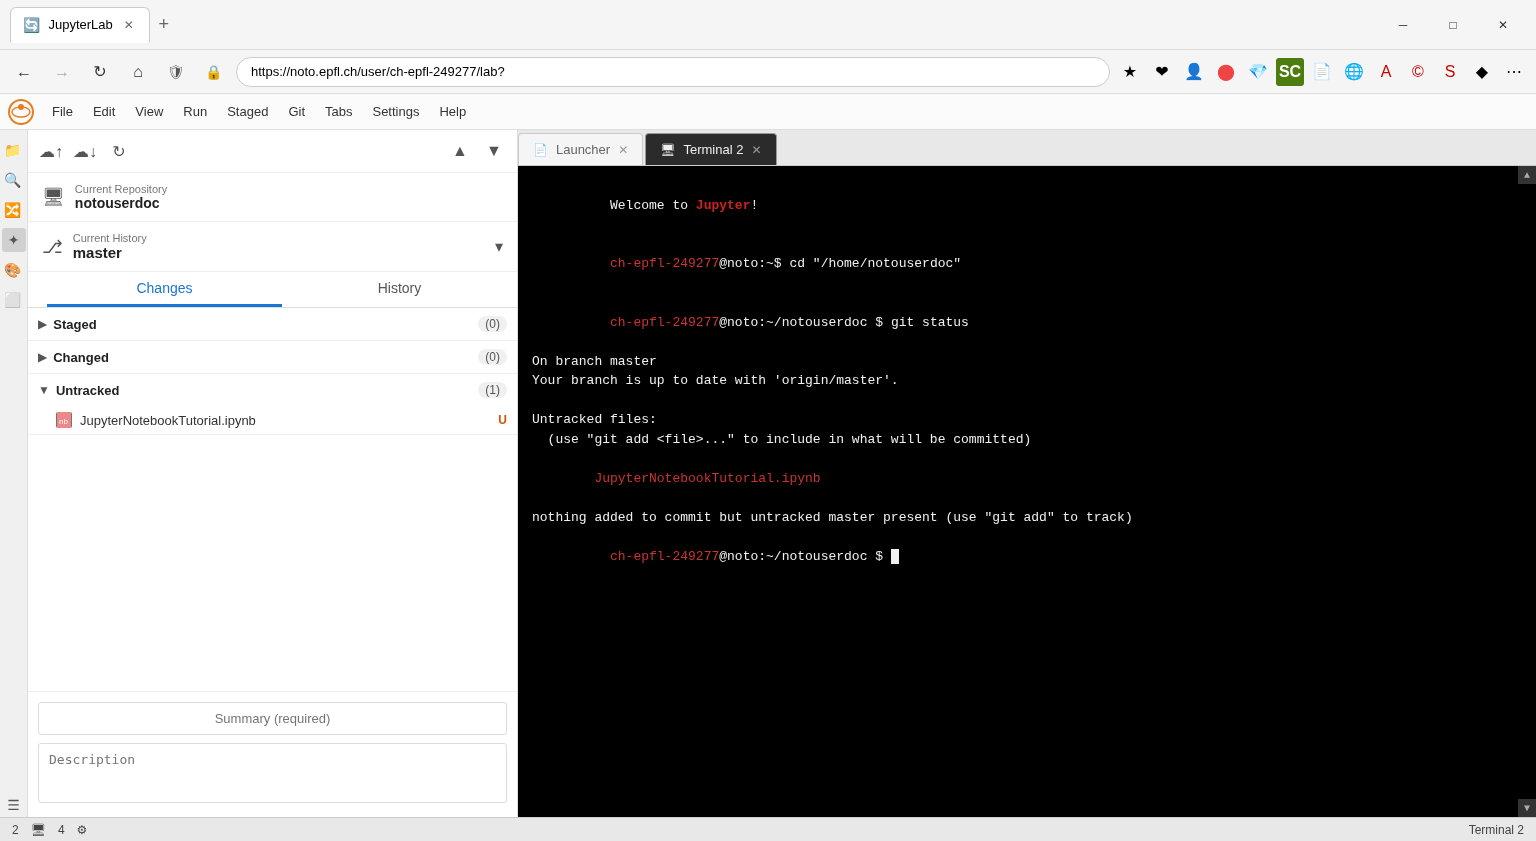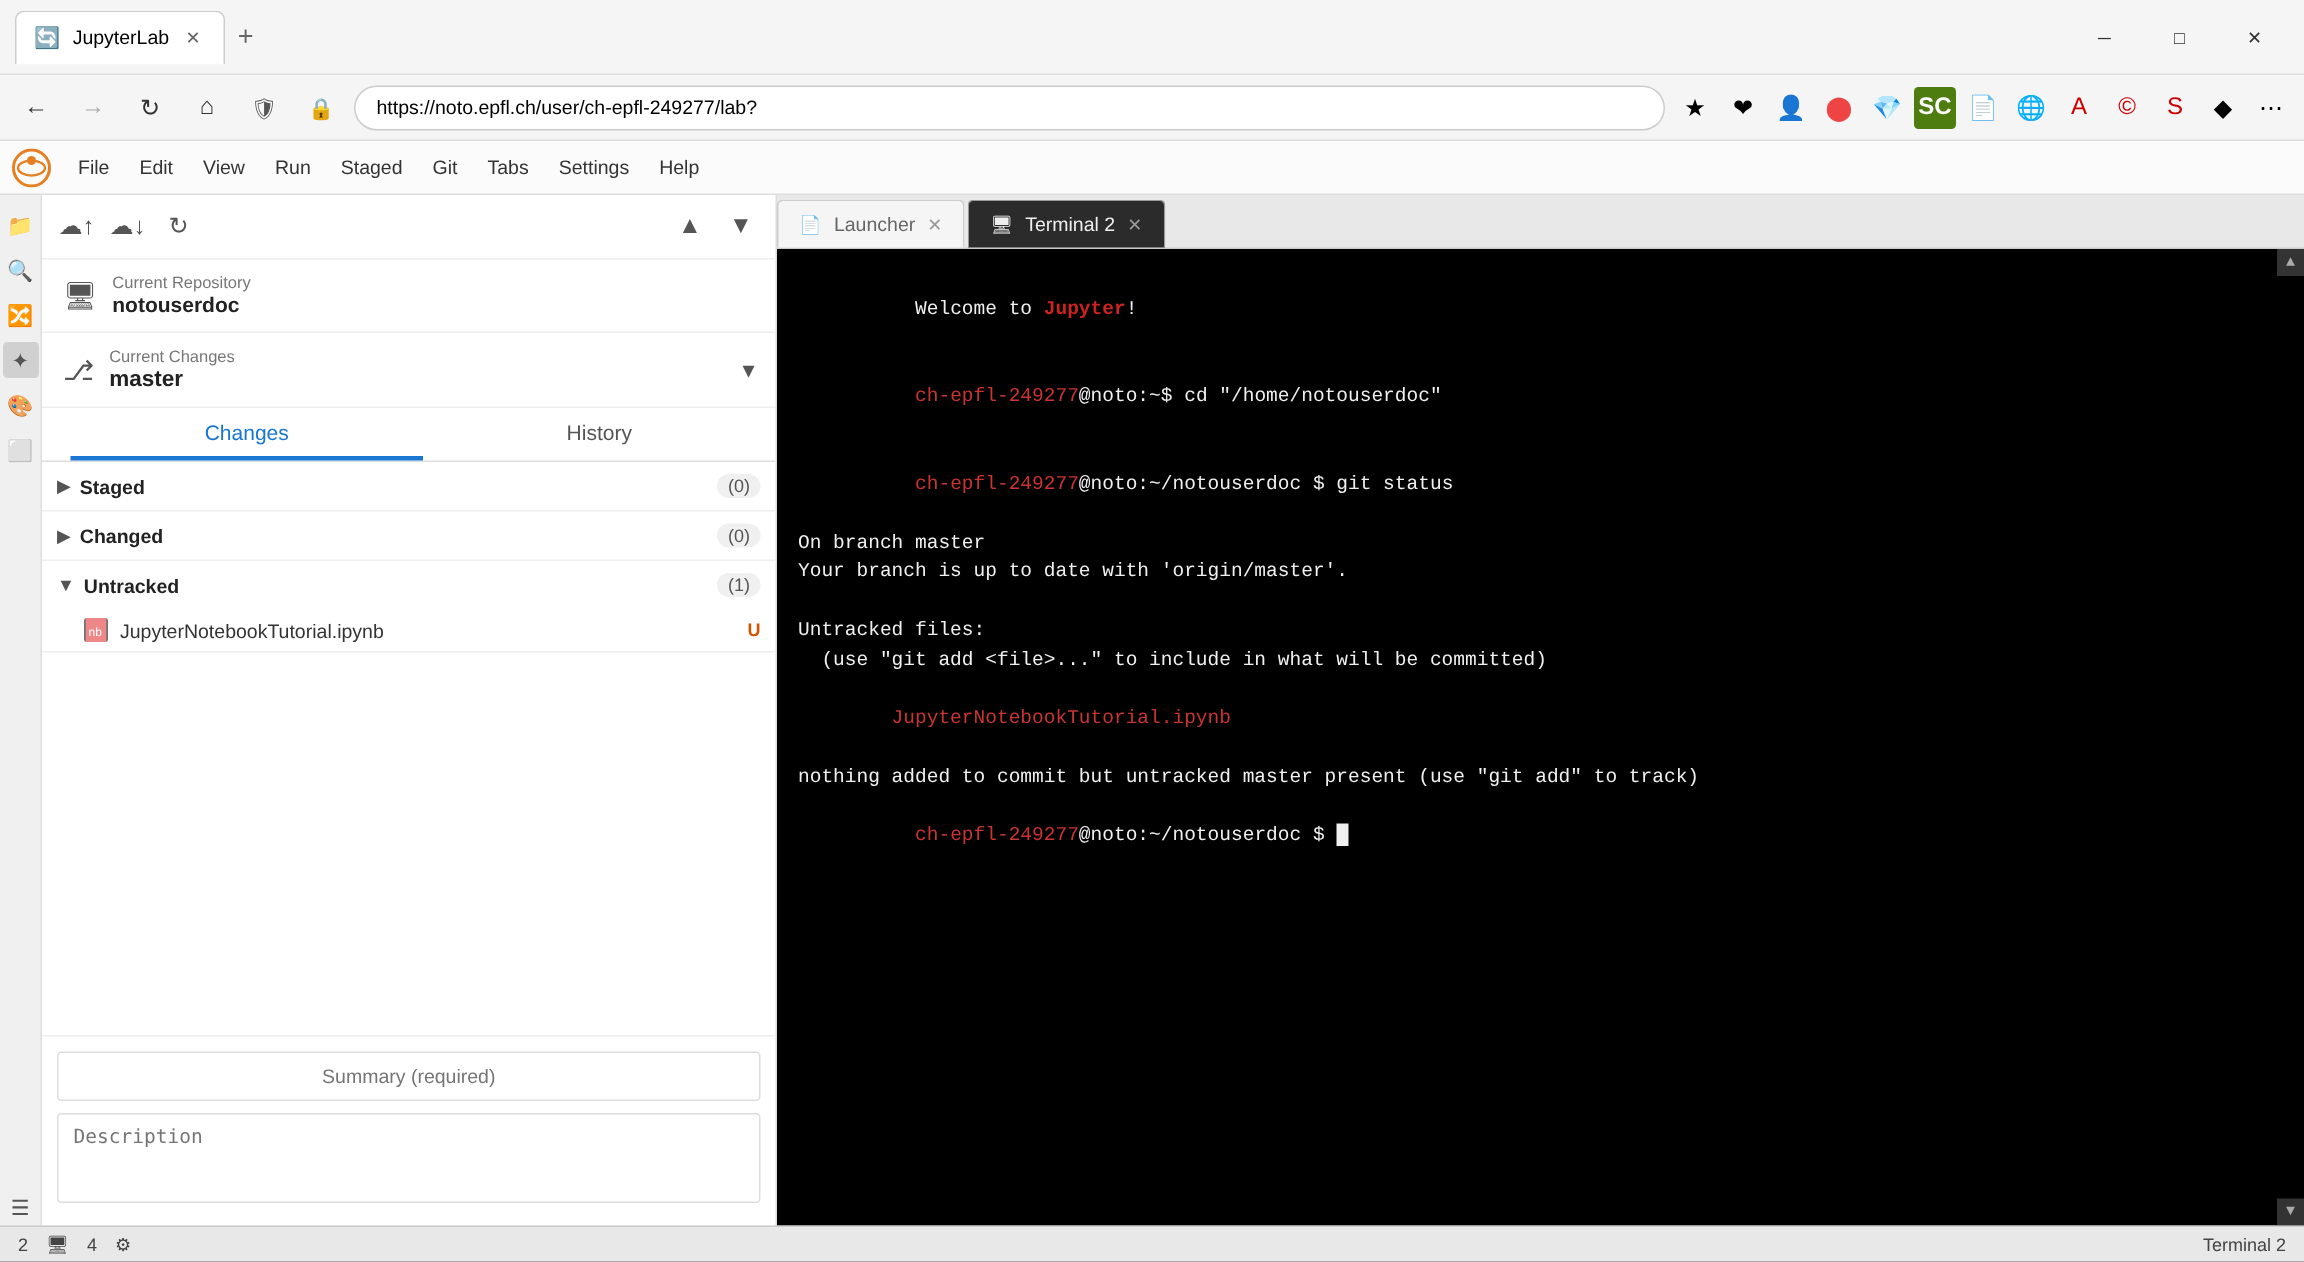--- a/index.html
+++ b/index.html
@@ -486,21 +486,21 @@
         <div class="git-repo-labels">
           <span class="git-repo-subtitle">Current Repository</span>
           <span class="git-repo-name">notouserdoc</span>
         </div>
       </div>
 
       <div class="git-branch-info">
         <div class="git-branch-left">
           <span class="git-branch-icon">⎇</span>
           <div class="git-branch-labels">
-            <span class="git-branch-subtitle">Current Changes</span>
+            <span class="git-branch-subtitle">Current History</span>
             <span class="git-branch-name">master</span>
           </div>
         </div>
         <span class="git-branch-chevron">▾</span>
       </div>
 
       <div class="git-tabs">
         <div class="git-tab active">Changes</div>
         <div class="git-tab">History</div>
       </div>

